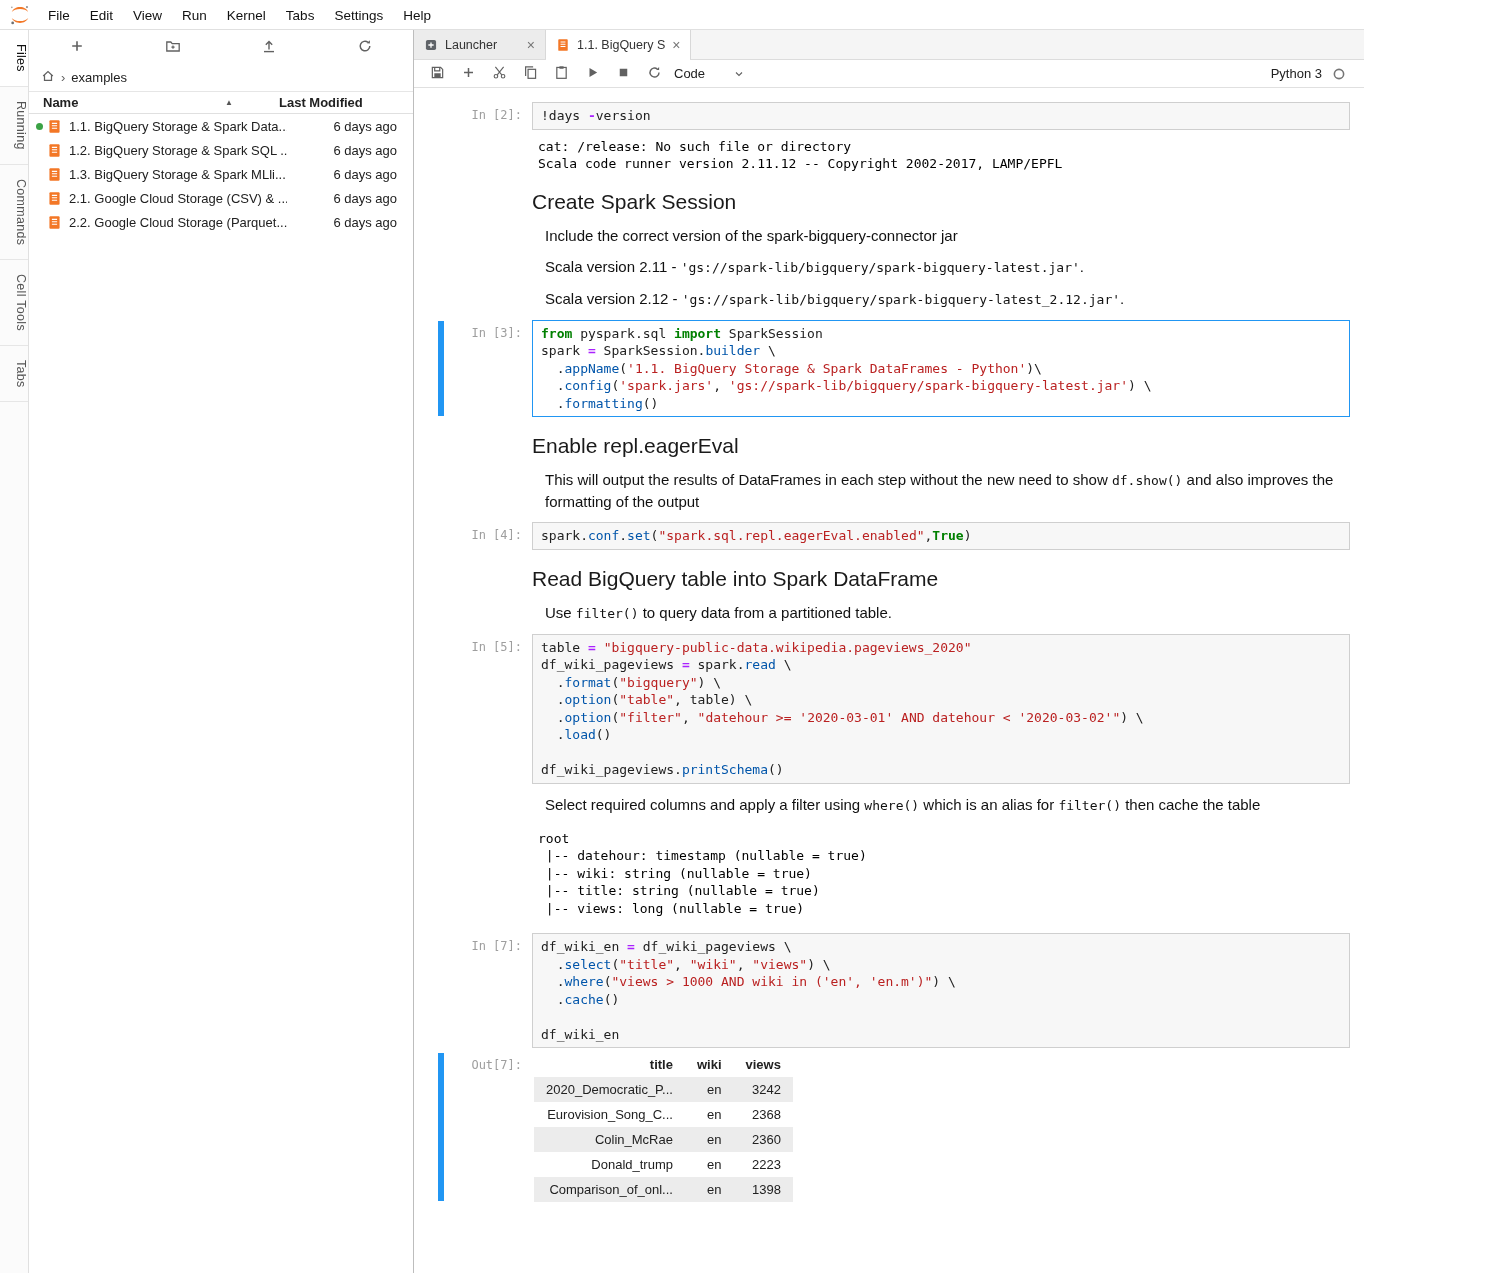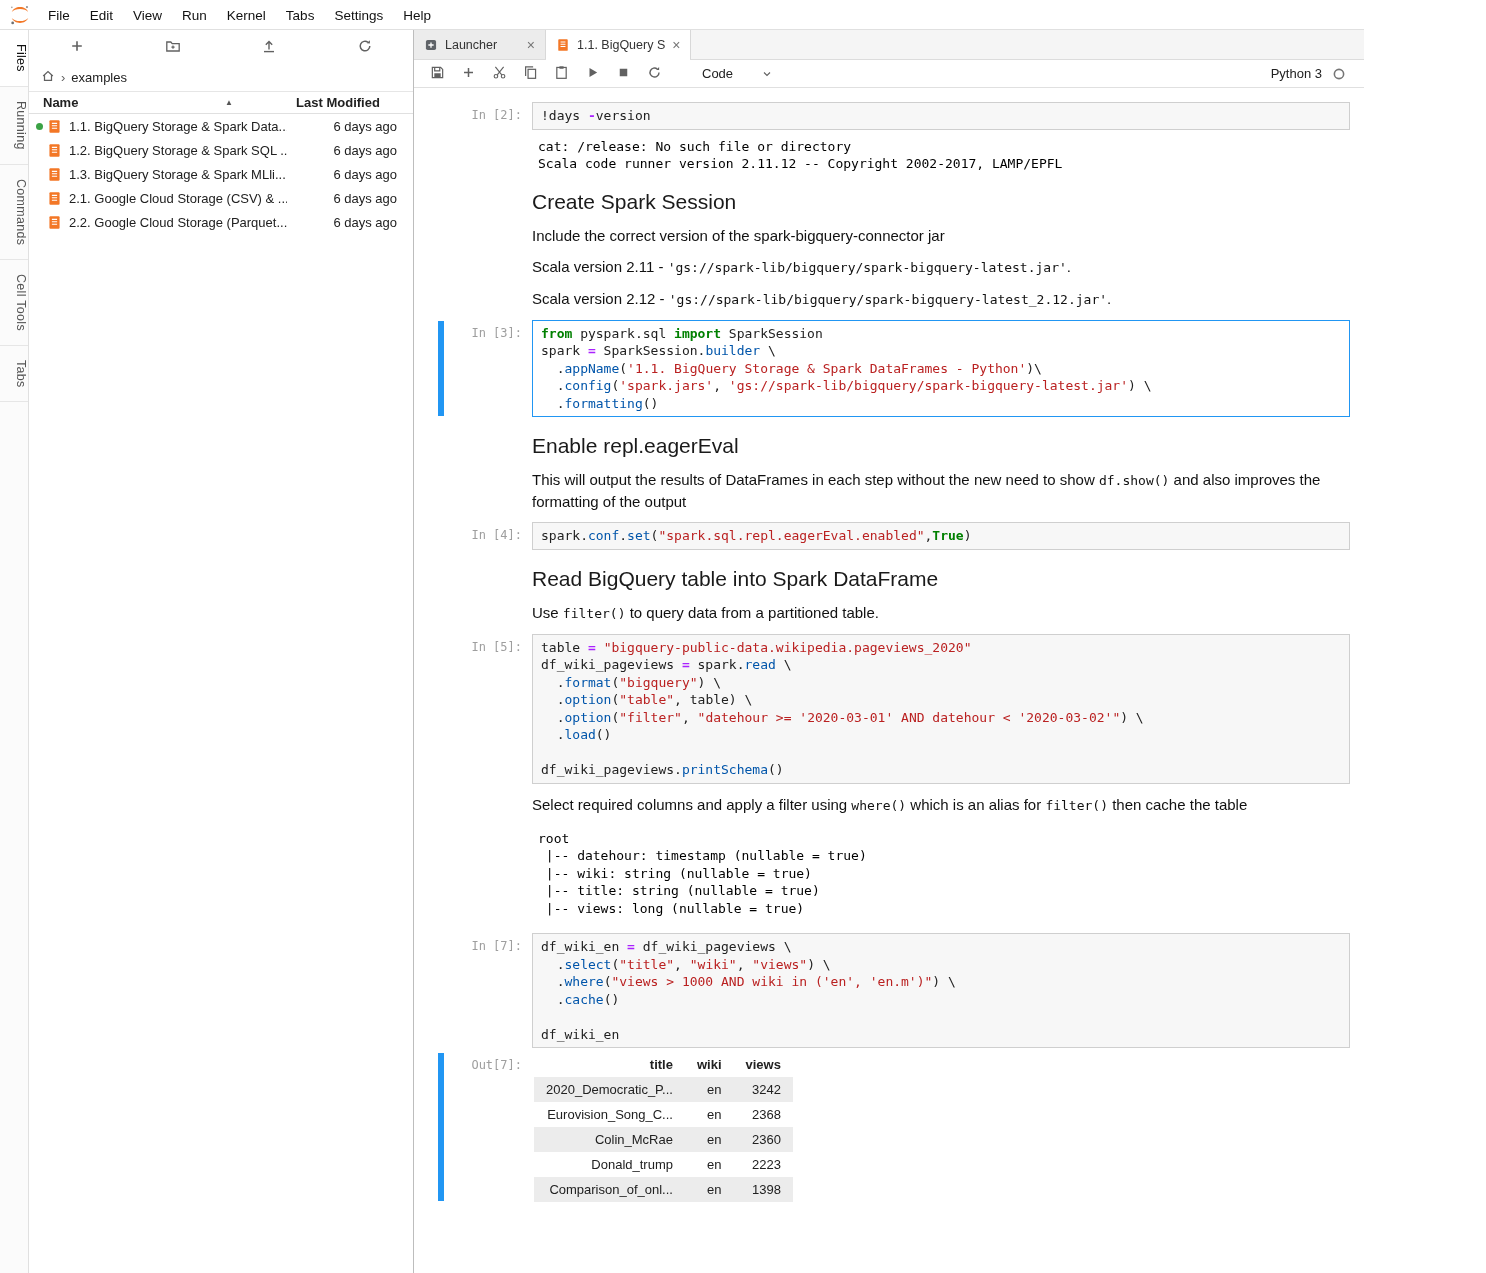--- a/index.html
+++ b/index.html
@@ -21,52 +21,52 @@
 .filebrowser{width:385px;flex:none;border-right:1px solid #bdbdbd;background:#fff;display:flex;flex-direction:column}
 .fb-toolbar{height:34px;flex:none;display:flex;align-items:center;justify-content:space-around}
 .fb-btn{width:28px;height:26px;display:flex;align-items:center;justify-content:center;background:none;border:none}
 .fb-btn svg{width:16px;height:16px}
 .fb-crumbs{height:27px;flex:none;display:flex;align-items:center;gap:6px;padding:0 12px;font-size:13px}
 .fb-crumbs svg{width:14px;height:14px}
 .crumb-sep{color:#616161;font-size:13px}
 .fb-head{height:23px;flex:none;display:flex;align-items:center;border-top:1px solid #e6e6e6;border-bottom:1px solid #e0e0e0;font-size:13px;font-weight:bold;padding:0 14px}
 .fb-head .col-name{flex:1;display:flex;align-items:center;justify-content:space-between;padding-right:46px}
 .sort-caret{font-size:8px;color:#555}
-.fb-head .col-mod{width:120px;text-align:center;padding-right:2px}
+.fb-head .col-mod{width:120px;text-align:left;padding-right:2px}
 .fb-row{height:24px;display:flex;align-items:center;padding:0 16px 0 18px;font-size:13px;position:relative}
 .fb-row .dot{position:absolute;left:7px;top:8.5px;width:7px;height:7px;border-radius:50%;background:#3ba245}
 .fb-row .nb-ic{width:15px;height:15px;margin-right:7px;flex:none;display:flex}
 .fb-row .nb-ic svg{width:15px;height:15px}
 .fb-row .fname{flex:1;white-space:nowrap;overflow:hidden;color:#212121}
 .fb-row .fmod{width:110px;text-align:right;color:#212121}
 
 .main{flex:1;display:flex;flex-direction:column;min-width:0;background:#fff}
 .tabbar{height:30px;flex:none;background:#f5f5f5;border-bottom:1px solid #dcdcdc;display:flex;align-items:stretch}
 .wtab{display:flex;align-items:center;gap:7px;padding:0 10px;font-size:12.5px;color:#333;background:#ececec;border-right:1px solid #d8d8d8;min-width:132px;position:relative}
 .wtab.active{background:#fff}
 .wtab.active::after{content:'';position:absolute;left:0;right:0;bottom:-1px;height:1px;background:#fff}
 .wtab .ticon{width:14px;height:14px;flex:none;display:flex}
 .wtab .ticon svg{width:14px;height:14px}
 .wtab .close{margin-left:auto;color:#757575;font-size:14px;line-height:1}
 
 .nb-toolbar{height:28px;flex:none;background:#fff;border-bottom:1px solid #e0e0e0;display:flex;align-items:center;padding:0 8px}
 .tb-btn{width:31px;height:24px;display:flex;align-items:center;justify-content:center;background:none;border:none}
 .tb-btn svg{width:15px;height:15px}
-.celltype{margin-left:32px;font-size:13px;color:#212121;display:flex;align-items:center;gap:28px}
+.celltype{margin-left:4px;font-size:13px;color:#212121;display:flex;align-items:center;gap:28px}
 .celltype svg{width:12px;height:12px}
 .tb-spacer{flex:1}
 .kernel{display:flex;align-items:center;gap:10px;font-size:13px;padding-right:10px}
 .kstatus svg{width:14px;height:14px;display:block}
 
 .nb-content{flex:1;overflow:hidden;padding-top:14px}
 .cellrow{display:flex;position:relative}
 .kind-code{margin:0 0 4px}
 .kind-stream{margin:0 4px 16px}
 .kind-heading{margin:16px 0 2px}
-.kind-para{margin:10px 0}
+.kind-para{margin:10px 13px}
 .kind-table_output{margin:4px 0 0}
 .prompt{width:118px;flex:none;text-align:right;padding-right:10px;padding-top:5px;
   font-family:"DejaVu Sans Mono",monospace;font-size:12px;line-height:17.5px;color:#9e9e9e;white-space:nowrap}
 .cellmain{flex:1;min-width:0;margin-right:14px}
 .collapser{position:absolute;left:24px;top:1px;bottom:1px;width:6px;background:#2196f3}
 .input{background:#f7f7f7;border:1px solid #cfcfcf;padding:4px 8px;
   font-family:"DejaVu Sans Mono",monospace;font-size:13px;line-height:17.5px}
 .input.active{background:#fff;border-color:#2196f3}
 .line{min-height:17.5px;white-space:pre}
 .tk-kw{color:#008000;font-weight:bold}

